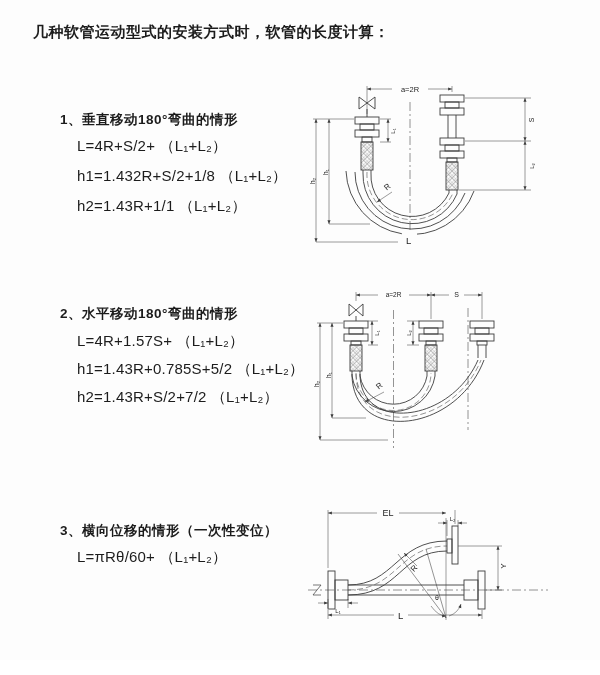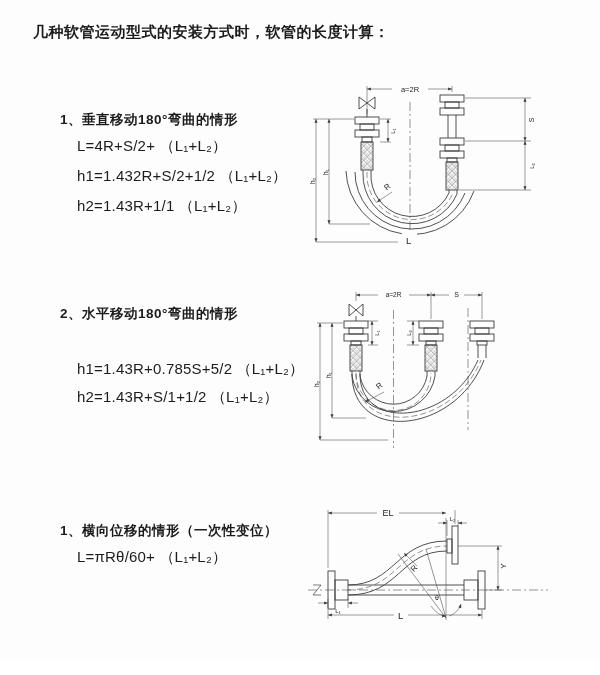--- a/index.html
+++ b/index.html
@@ -16,21 +16,21 @@
 </head>
 <body>
 
 <div class="page">
 
   <div class="title">几种软管运动型式的安装方式时，软管的长度计算：</div>
 
   <div class="sec" style="top:111px">
     <div class="heading">1、垂直移动180°弯曲的情形</div>
     <div class="formula" style="top:26px">L=4R+S/2+ （L₁+L₂）</div>
-    <div class="formula" style="top:56px">h1=1.432R+S/2+1/2 （L₁+L₂）</div>
+    <div class="formula" style="top:56px">h1=1.432R+S/2+1/8 （L₁+L₂）</div>
     <div class="formula" style="top:86px">h2=1.43R+1/1 （L₁+L₂）</div>
   </div>
 
   <svg class="diag" style="left:300px;top:72px" width="280" height="190" viewBox="0 0 280 190">
     <defs>
       <marker id="m1" viewBox="0 0 8 8" refX="7.5" refY="4" markerWidth="8" markerHeight="8" orient="auto-start-reverse">
           <path d="M0.5,1.2 L7.5,4 L0.5,6.8 Z" fill="#3c3c3c"></path>
         </marker>
       <pattern id="br1" width="5" height="5" patternUnits="userSpaceOnUse" patternTransform="rotate(45)">
         <path d="M0,0 H5 M0,0 V5 M0,2.5 H5 M2.5,0 V5" stroke="#8a8a8a" stroke-width="0.5" fill="none"></path>
@@ -84,22 +84,23 @@
       <text x="231.5" y="96" text-anchor="middle" font-size="6" transform="rotate(-90 231.5 94)">L₂</text>
       <text x="26" y="102" text-anchor="middle" font-size="6.5" transform="rotate(-90 26 100)">h₁</text>
       <text x="13" y="111" text-anchor="middle" font-size="6.5" transform="rotate(-90 13 109)">h₂</text>
       <text x="89" y="117" text-anchor="middle" font-size="8" transform="rotate(-40 89 117)">R</text>
       <text x="106" y="172" font-size="9.5">L</text>
     </g>
   </svg>
 
   <div class="sec" style="top:305px">
     <div class="heading">2、水平移动180°弯曲的情形</div>
+    <div class="formula" style="top:27px">L=4R+1.57S+ （L₁+L₂）</div>
     <div class="formula" style="top:55px">h1=1.43R+0.785S+5/2 （L₁+L₂）</div>
-    <div class="formula" style="top:83px">h2=1.43R+S/1+1/2 （L₁+L₂）</div>
+    <div class="formula" style="top:83px">h2=1.43R+S/2+7/2 （L₁+L₂）</div>
   </div>
 
   <svg class="diag" style="left:300px;top:280px" width="290" height="185" viewBox="0 0 290 185">
     <defs>
       <marker id="m2" viewBox="0 0 8 8" refX="7.5" refY="4" markerWidth="8" markerHeight="8" orient="auto-start-reverse">
           <path d="M0.5,1.2 L7.5,4 L0.5,6.8 Z" fill="#3c3c3c"></path>
         </marker>
       <pattern id="br2" width="5" height="5" patternUnits="userSpaceOnUse" patternTransform="rotate(45)">
         <path d="M0,0 H5 M0,0 V5 M0,2.5 H5 M2.5,0 V5" stroke="#8a8a8a" stroke-width="0.5" fill="none"></path>
       </pattern>
@@ -153,21 +154,21 @@
       <text x="156.5" y="17" text-anchor="middle" font-size="7">S</text>
       <text x="77" y="55" text-anchor="middle" font-size="6" transform="rotate(-90 77 53)">L₁</text>
       <text x="108.5" y="55" text-anchor="middle" font-size="6" transform="rotate(-90 108.5 53)">L₂</text>
       <text x="29" y="97" text-anchor="middle" font-size="6.5" transform="rotate(-90 29 95)">h₁</text>
       <text x="17" y="106" text-anchor="middle" font-size="6.5" transform="rotate(-90 17 104)">h₂</text>
       <text x="81" y="108" text-anchor="middle" font-size="8" transform="rotate(-40 81 108)">R</text>
     </g>
   </svg>
 
   <div class="sec" style="top:522px">
-    <div class="heading">1、横向位移的情形（一次性变位）</div>
+    <div class="heading">3、横向位移的情形（一次性变位）</div>
     <div class="formula" style="top:26px">L=πRθ/60+ （L₁+L₂）</div>
   </div>
 
   <svg class="diag" style="left:300px;top:500px" width="300" height="150" viewBox="0 0 300 150">
     <defs>
       <marker id="m3" viewBox="0 0 8 8" refX="7.5" refY="4" markerWidth="8" markerHeight="8" orient="auto-start-reverse">
           <path d="M0.5,1.2 L7.5,4 L0.5,6.8 Z" fill="#3c3c3c"></path>
         </marker>
     </defs>
 

